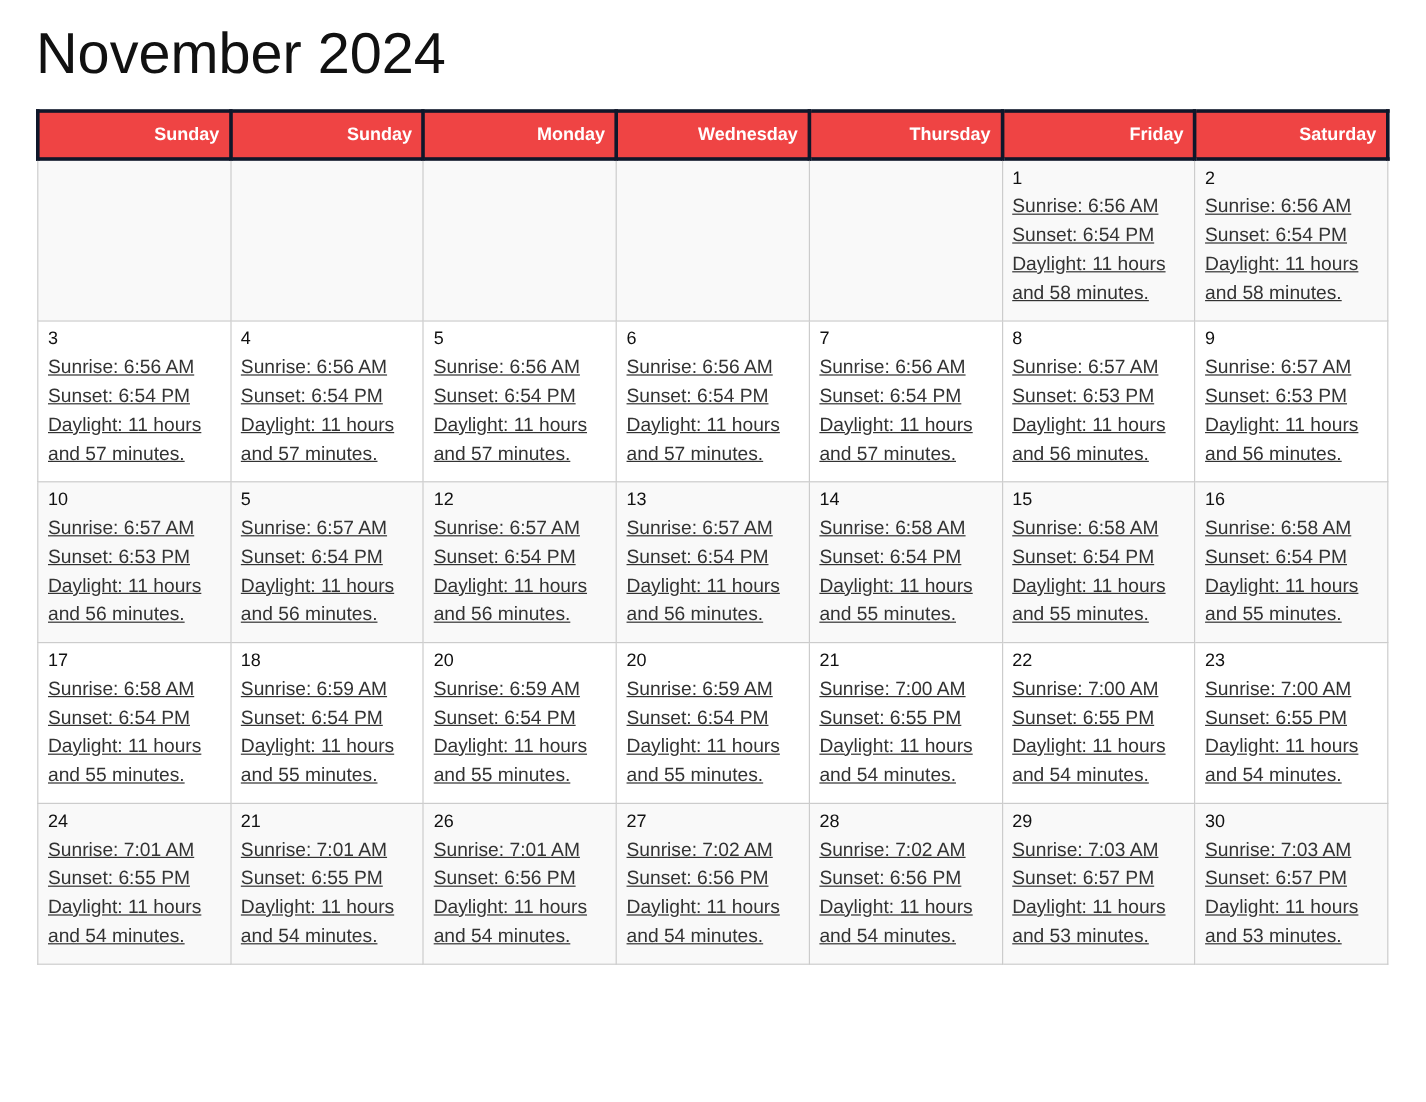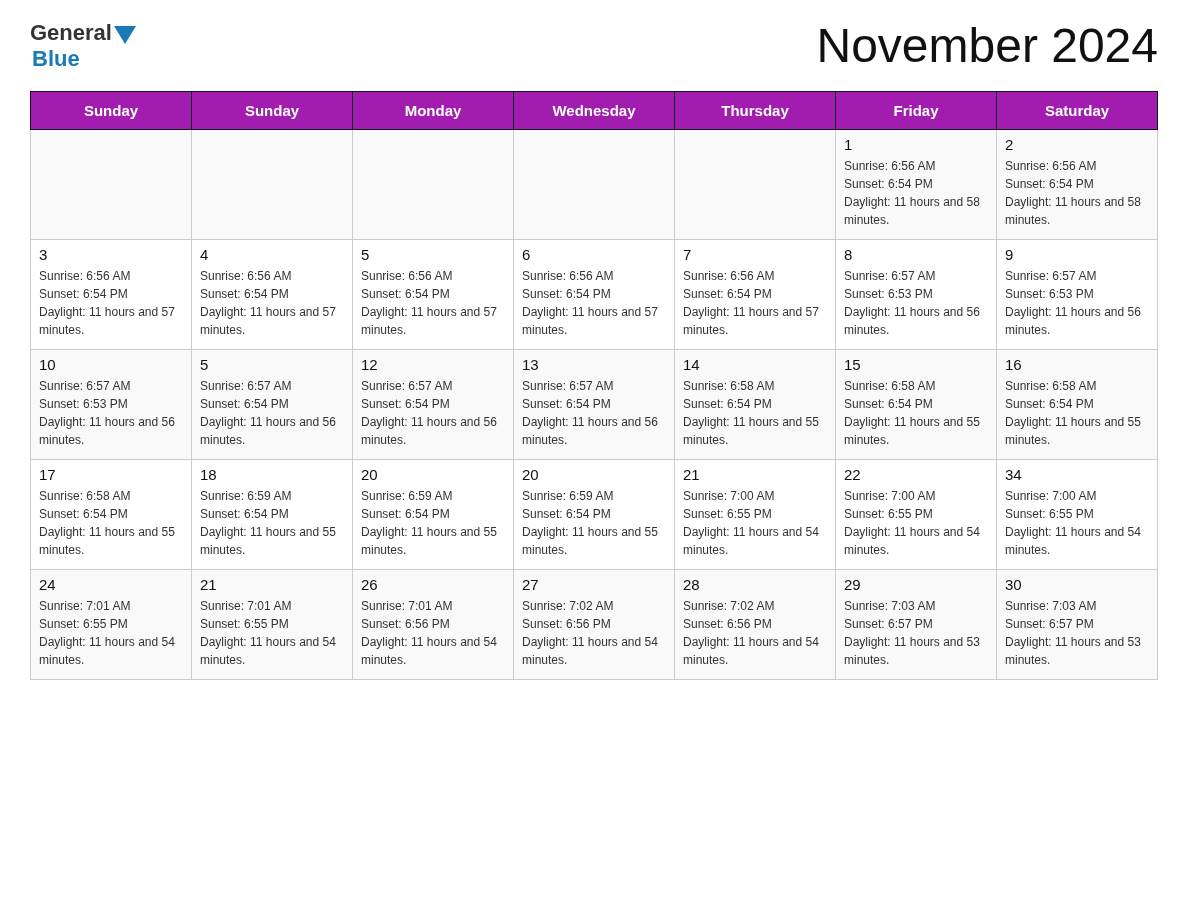--- a/index.html
+++ b/index.html
@@ -43,73 +43,63 @@
       font-size: 20px;
       color: #444;
       margin-top: 4px;
     }
     table {
       width: 100%;
       border-collapse: collapse;
       table-layout: fixed;
     }
     th {
-      background-color: #a21caf;
+      background-color: #ef4444;
       color: #fff;
       font-size: 15px;
       font-weight: 600;
       padding: 10px 8px;
-      text-align: center;
-      border: 1px solid #0f172a;
+      text-align: right;
+      border: 3px solid #0f172a;
     }
     td {
       vertical-align: top;
       padding: 6px 8px 10px 8px;
       border: 1px solid #ccc;
       font-size: 12.5px;
       color: #222;
       height: 110px;
     }
     .day-number {
       font-size: 15px;
       font-weight: 400;
       color: #111;
       display: block;
       margin-bottom: 4px;
     }
     .day-info {
-      font-size: 12px;
+      font-size: 16px;
       color: #333;
       line-height: 1.5;
+      text-decoration: underline;
     }
     tr:nth-child(odd) td {
       background-color: #f9f9f9;
     }
     tr:nth-child(even) td {
       background-color: #ffffff;
     }
     .empty-cell {
       background-color: #f9f9f9;
     }
   </style>
 </head>
 <body>
 
 <div class="header">
-  <div class="logo-wrapper">
-    <div class="logo-row1">
-      <span style="font-size:22px;font-weight:bold;color:#333;">General</span>
-      <svg width="22" height="18" viewBox="0 0 22 18" style="margin-left:2px;margin-top:3px;">
-        <polygon points="0,0 22,0 11,18" fill="#1a7ab5"></polygon>
-      </svg>
-    </div>
-    <div class="logo-row2">
-      <span style="font-size:22px;font-weight:bold;color:#1a7ab5;margin-left:2px;">Blue</span>
-    </div>
-  </div>
   <div class="title-block">
     <div class="month-title">November 2024</div>
   </div>
 </div>
 
 <table>
   <thead>
     <tr>
     <th>Sunday</th>
         <th>Sunday</th>
@@ -259,21 +249,21 @@
 Sunset: 6:55 PM
 Daylight: 11 hours and 54 minutes.</div>
         </td>
         <td>
           <span class="day-number">22</span>
           <div class="day-info" style="white-space: pre-line;">Sunrise: 7:00 AM
 Sunset: 6:55 PM
 Daylight: 11 hours and 54 minutes.</div>
         </td>
         <td>
-          <span class="day-number">34</span>
+          <span class="day-number">23</span>
           <div class="day-info" style="white-space: pre-line;">Sunrise: 7:00 AM
 Sunset: 6:55 PM
 Daylight: 11 hours and 54 minutes.</div>
         </td>
       </tr>
       <tr>
         <td>
           <span class="day-number">24</span>
           <div class="day-info" style="white-space: pre-line;">Sunrise: 7:01 AM
 Sunset: 6:55 PM

